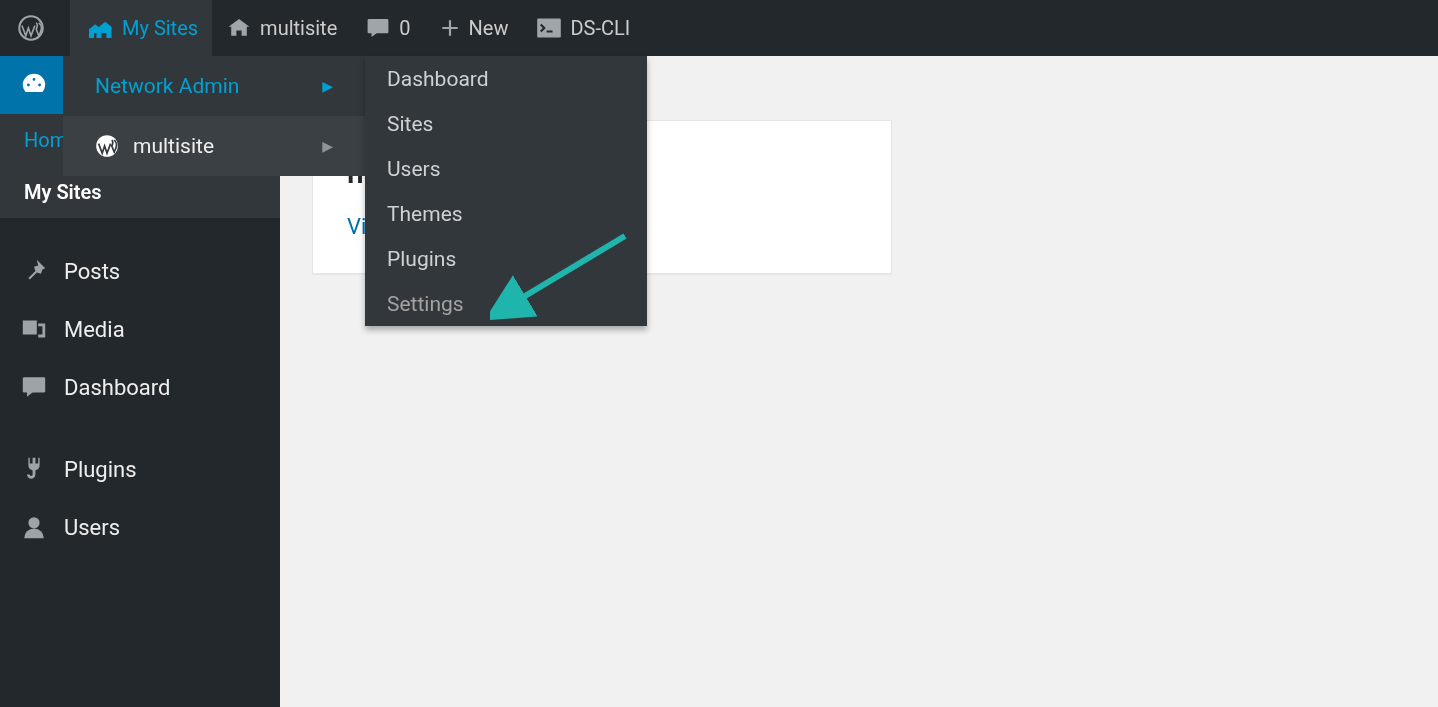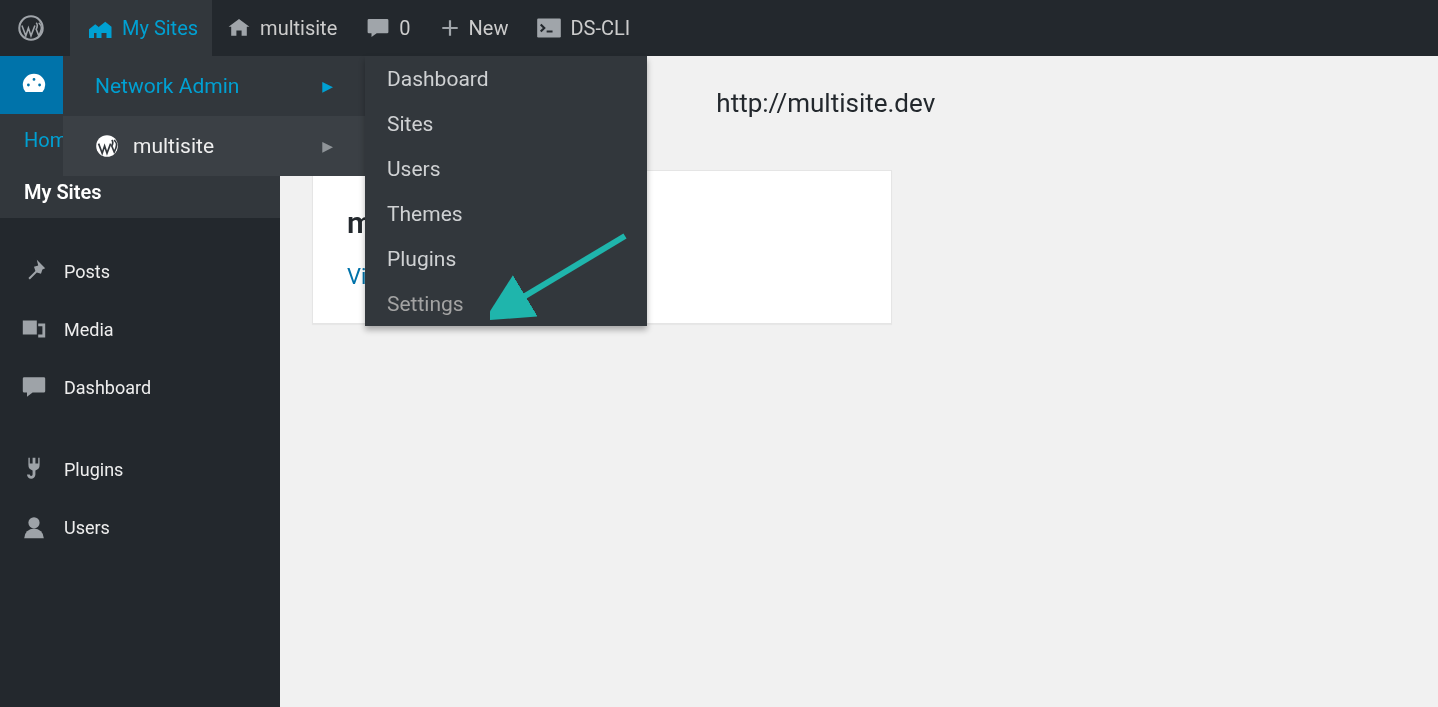--- a/index.html
+++ b/index.html
@@ -8,21 +8,21 @@
   
   .adminbar { position:absolute; top:0; left:0; right:0; height:56px; background:#23282d; color:#ccc; display:flex; align-items:center; z-index:100; }
   .adminbar-item { display:flex; align-items:center; height:56px; padding:0 14px; font-size:20px; color:#ccc; cursor:pointer; }
   .adminbar-item.wp-logo { padding:0 18px; }
   .adminbar-item.active { background:#32373c; color:#00a0d2; }
   .adminbar-item.active .icon { fill:#00a0d2; }
   .adminbar-item .icon { fill:#a0a5aa; margin-right:8px; }
 
   
   .sidebar { position:absolute; top:56px; left:0; width:280px; bottom:0; background:#23282d; color:#fff; padding-top:0; z-index:50; }
-  .side-item { display:flex; align-items:center; height:58px; padding:0 16px 0 20px; color:#eee; font-size:18px; cursor:pointer; }
+  .side-item { display:flex; align-items:center; height:58px; padding:0 16px 0 20px; color:#eee; font-size:22px; cursor:pointer; }
   .side-item.current { background:#0073aa; color:#fff; }
   .side-item .side-icon { width:28px; height:28px; fill:#9ea3a8; margin-right:16px; }
   .side-item.current .side-icon { fill:#fff; }
   .side-sub { padding:14px 16px 14px 24px; background:#32373c; color:#00a0d2; font-size:20px; cursor:pointer; }
   .side-sub.sub2 { color:#fff; font-weight:600; }
   .side-gap { height:24px; }
 
   
   .dropdown1 { position:absolute; top:56px; left:63px; width:302px; background:#32373c; color:#eee; z-index:200; }
   .dd1-item { display:flex; align-items:center; height:60px; padding:0 32px; font-size:21px; cursor:pointer; justify-content:space-between; }
@@ -182,23 +182,19 @@
   <div class="side-item">
     <svg class="side-icon" viewBox="0 0 20 20">
         <circle cx="10" cy="7" r="4" fill="#9ea3a8"></circle>
         <path d="M3 18a7 7 0 0114 0z" fill="#9ea3a8"></path>
       </svg>
     <span>Users</span>
   </div>
 </div>
 
 <div class="content">
-  <div class="header-row">
-    <span class="header-label">Prim</span>
-    <span class="header-url">http://multisite.dev</span>
-  </div>
   <div class="card">
     <div class="card-title">multisite</div>
     <div class="card-links">
       <a>Visit</a><span class="sep"> | </span><a>Dashboard</a>
     </div>
   </div>
 </div>
 
 </body></html>

